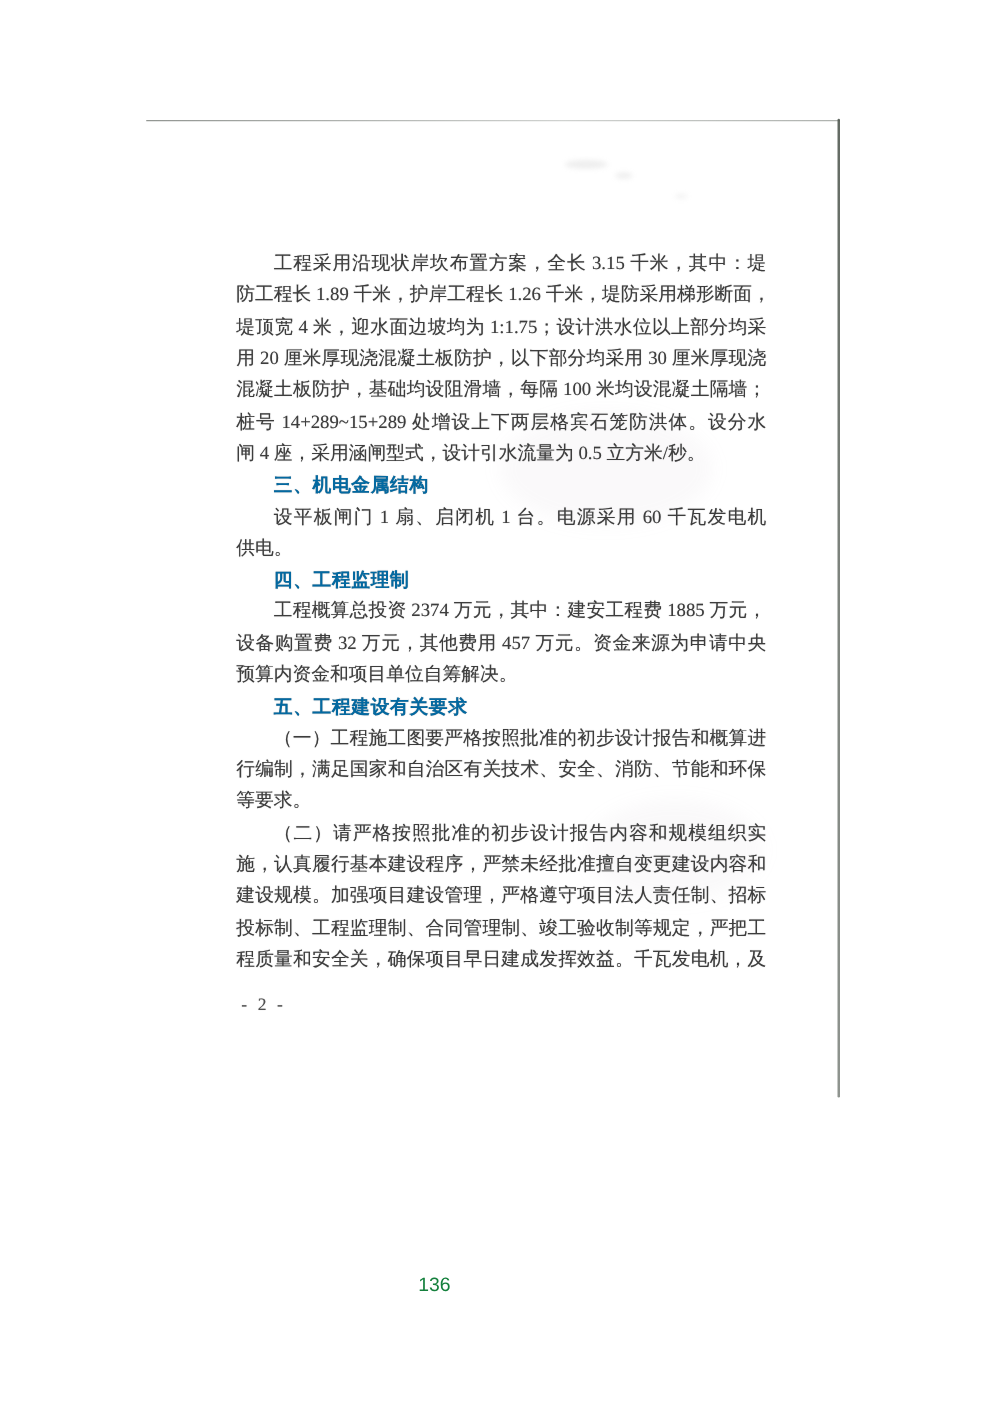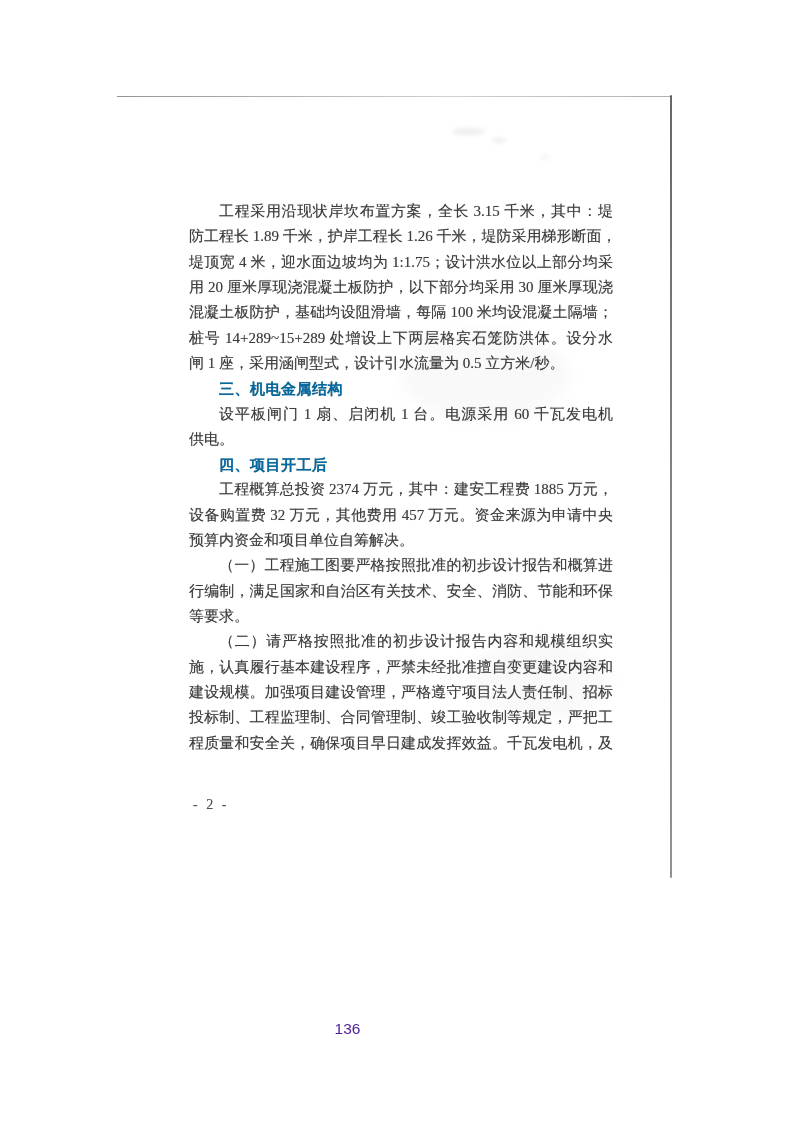--- a/index.html
+++ b/index.html
@@ -92,21 +92,21 @@
     text-shadow: 0 0 0.6px rgba(80,80,80,0.5);
     font-family: "Liberation Serif", serif;
   }
   .pdf-pagenum {
     position: absolute;
     left: 0;
     top: 1020px;
     width: 695px;
     text-align: center;
     font-size: 15.5px;
-    color: #4c1d95;
+    color: #15803d;
     font-family: "Liberation Sans", sans-serif;
   }
 </style>
 </head>
 <body>
 
 <div class="canvas">
 
   <div class="scan-hline"></div>
   <div class="scan-vline"></div>
@@ -116,28 +116,29 @@
   <div class="bleed b1"></div>
   <div class="bleed b2"></div>
 
   <div class="textblock">
     <div class="ln ind just">工程采用沿现状岸坎布置方案，全长 3.15 千米，其中：堤</div>
     <div class="ln just">防工程长 1.89 千米，护岸工程长 1.26 千米，堤防采用梯形断面，</div>
     <div class="ln just">堤顶宽 4 米，迎水面边坡均为 1:1.75；设计洪水位以上部分均采</div>
     <div class="ln just">用 20 厘米厚现浇混凝土板防护，以下部分均采用 30 厘米厚现浇</div>
     <div class="ln just">混凝土板防护，基础均设阻滑墙，每隔 100 米均设混凝土隔墙；</div>
     <div class="ln just">桩号 14+289~15+289 处增设上下两层格宾石笼防洪体。设分水</div>
-    <div class="ln">闸 1 座，采用涵闸型式，设计引水流量为 0.5 立方米/秒。</div>
+    <div class="ln">闸 4 座，采用涵闸型式，设计引水流量为 0.5 立方米/秒。</div>
     <div class="ln hd">三、机电金属结构</div>
     <div class="ln ind just">设平板闸门 1 扇、启闭机 1 台。电源采用 60 千瓦发电机</div>
     <div class="ln">供电。</div>
-    <div class="ln hd">四、项目开工后</div>
+    <div class="ln hd">四、工程监理制</div>
     <div class="ln ind just">工程概算总投资 2374 万元，其中：建安工程费 1885 万元，</div>
     <div class="ln just">设备购置费 32 万元，其他费用 457 万元。资金来源为申请中央</div>
     <div class="ln">预算内资金和项目单位自筹解决。</div>
+    <div class="ln hd">五、工程建设有关要求</div>
     <div class="ln ind just">（一）工程施工图要严格按照批准的初步设计报告和概算进</div>
     <div class="ln just">行编制，满足国家和自治区有关技术、安全、消防、节能和环保</div>
     <div class="ln">等要求。</div>
     <div class="ln ind just">（二）请严格按照批准的初步设计报告内容和规模组织实</div>
     <div class="ln just">施，认真履行基本建设程序，严禁未经批准擅自变更建设内容和</div>
     <div class="ln just">建设规模。加强项目建设管理，严格遵守项目法人责任制、招标</div>
     <div class="ln just">投标制、工程监理制、合同管理制、竣工验收制等规定，严把工</div>
     <div class="ln just">程质量和安全关，确保项目早日建成发挥效益。千瓦发电机，及</div>
   </div>
 

